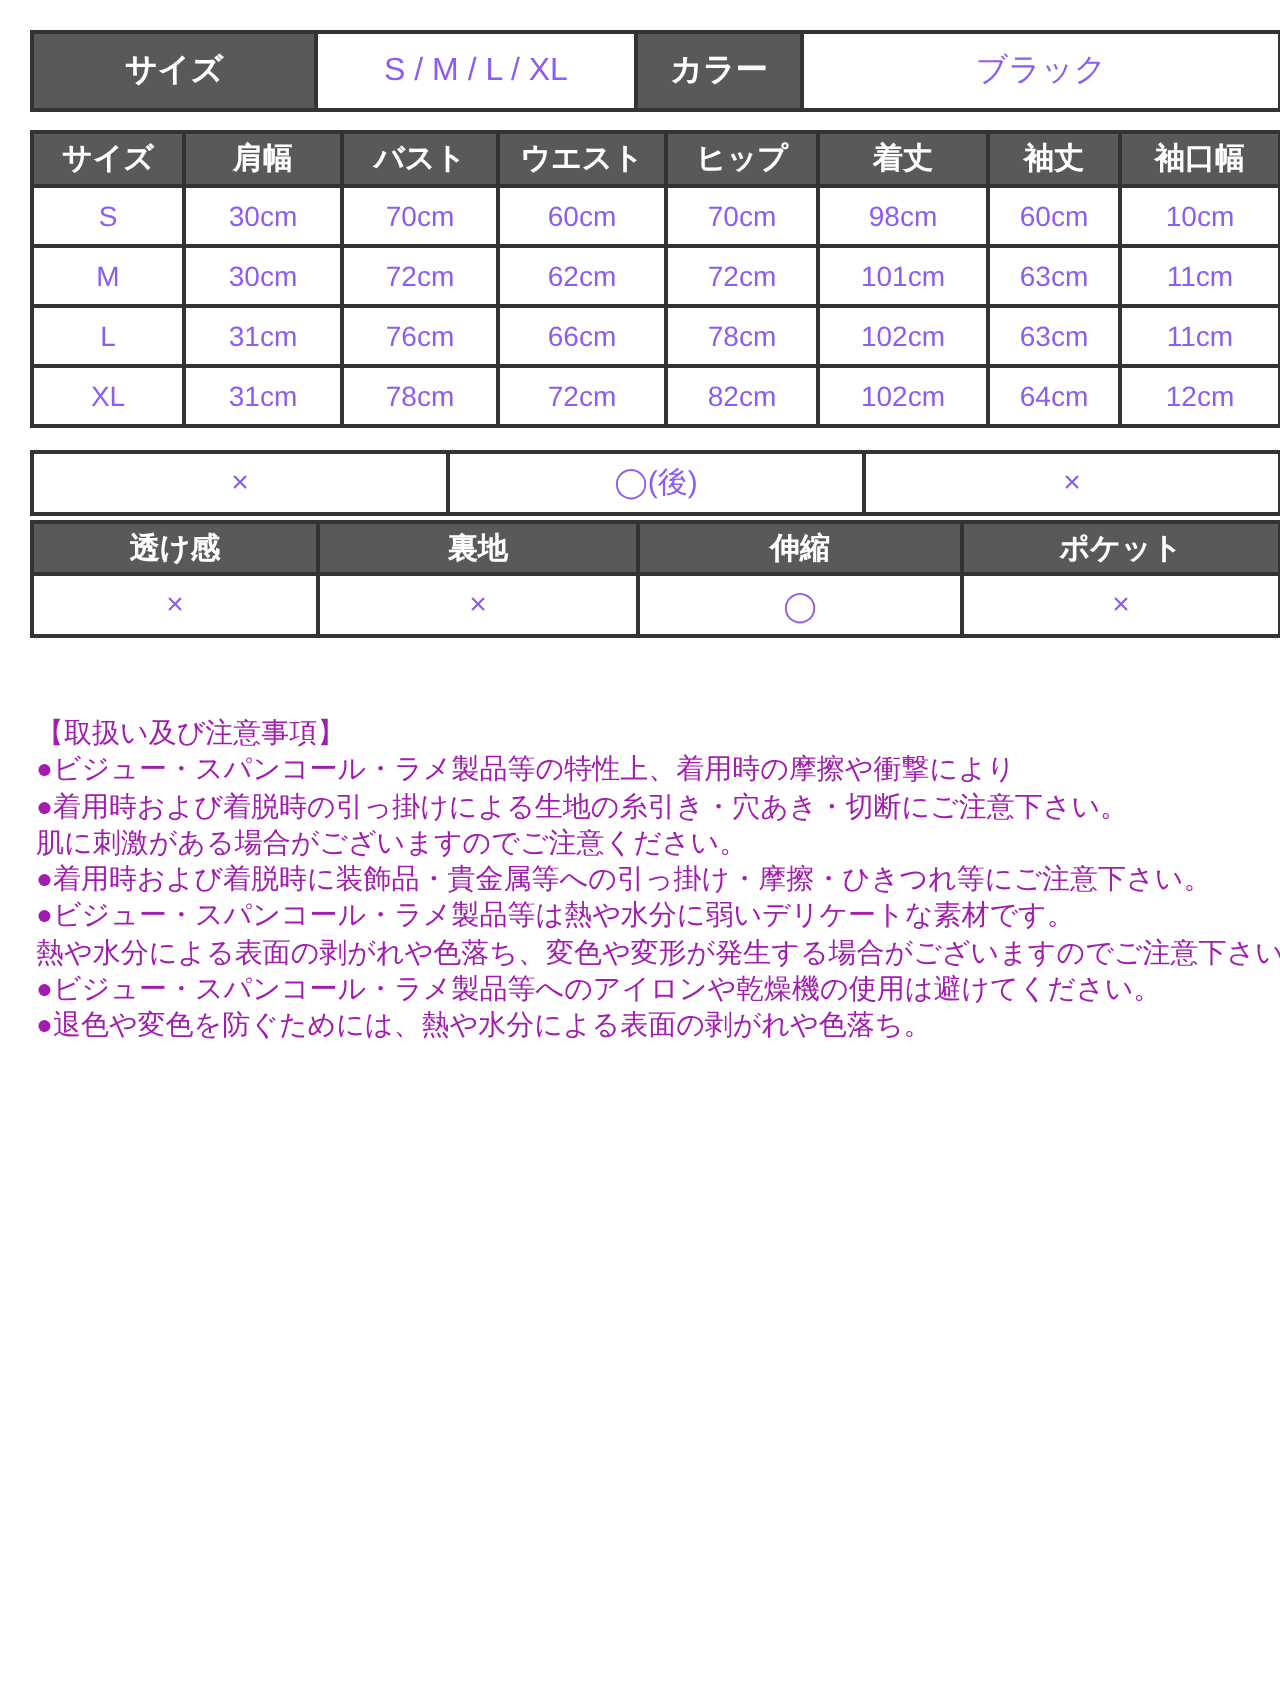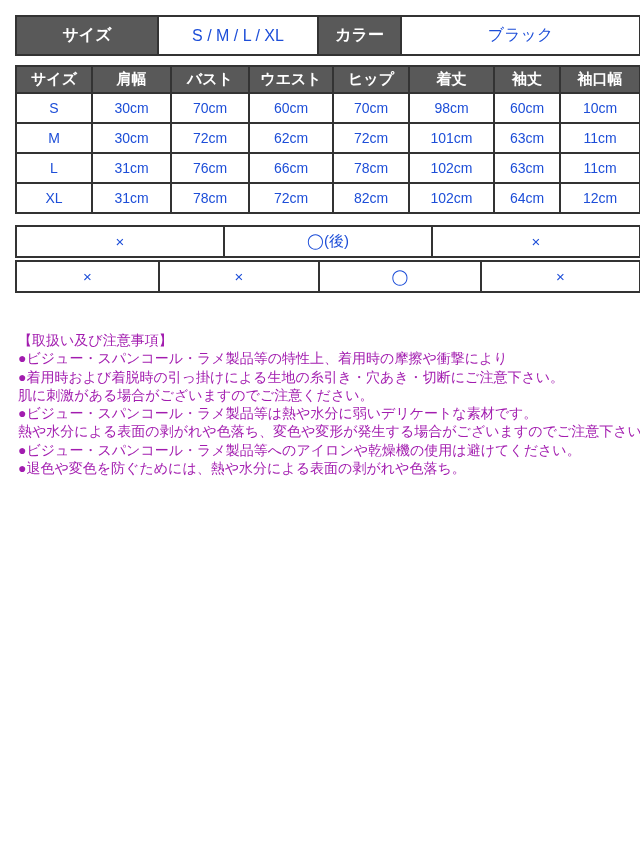--- a/index.html
+++ b/index.html
@@ -29,21 +29,21 @@
     overflow: hidden;
     white-space: nowrap;
   }
   th {
     background: #595959;
     color: #ffffff;
     font-weight: bold;
   }
   td {
     background: #ffffff;
-    color: #1d4ed8;
+    color: #8b5cf6;
   }
   
   .t1 th, .t1 td { height: 37px; font-size: 16px; }
   
   .t2 { margin-top: 9px; }
   .t2 th { height: 25px; font-size: 15px; }
   .t2 td { height: 28px; font-size: 14px; }
   
   .t3 { margin-top: 11px; }
   .t4 { margin-top: 2px; }
@@ -164,33 +164,40 @@
     </table>
 
   <table class="t4">
     <colgroup>
       <col style="width:143px">
         <col style="width:160px">
         <col style="width:162px">
         <col style="width:159px">
     </colgroup>
     <tbody>
+        <tr>
+      <th>透け感</th>
+      <th>裏地</th>
+      <th>伸縮</th>
+      <th>ポケット</th>
+    </tr>
     <tr>
       <td>×</td>
       <td>×</td>
       <td>◯</td>
       <td>×</td>
     </tr>
   </tbody>
     </table>
 
   <div class="notes">
     <div class="note-line">【取扱い及び注意事項】</div>
     <div class="note-line">●ビジュー・スパンコール・ラメ製品等の特性上、着用時の摩擦や衝撃により</div>
     <div class="note-line">●着用時および着脱時の引っ掛けによる生地の糸引き・穴あき・切断にご注意下さい。</div>
     <div class="note-line">肌に刺激がある場合がございますのでご注意ください。</div>
+    <div class="note-line">●着用時および着脱時に装飾品・貴金属等への引っ掛け・摩擦・ひきつれ等にご注意下さい。</div>
     <div class="note-line">●ビジュー・スパンコール・ラメ製品等は熱や水分に弱いデリケートな素材です。</div>
     <div class="note-line">熱や水分による表面の剥がれや色落ち、変色や変形が発生する場合がございますのでご注意下さい。</div>
     <div class="note-line">●ビジュー・スパンコール・ラメ製品等へのアイロンや乾燥機の使用は避けてください。</div>
     <div class="note-line">●退色や変色を防ぐためには、熱や水分による表面の剥がれや色落ち。</div>
   </div>
 
 </div>
 
 </body></html>

